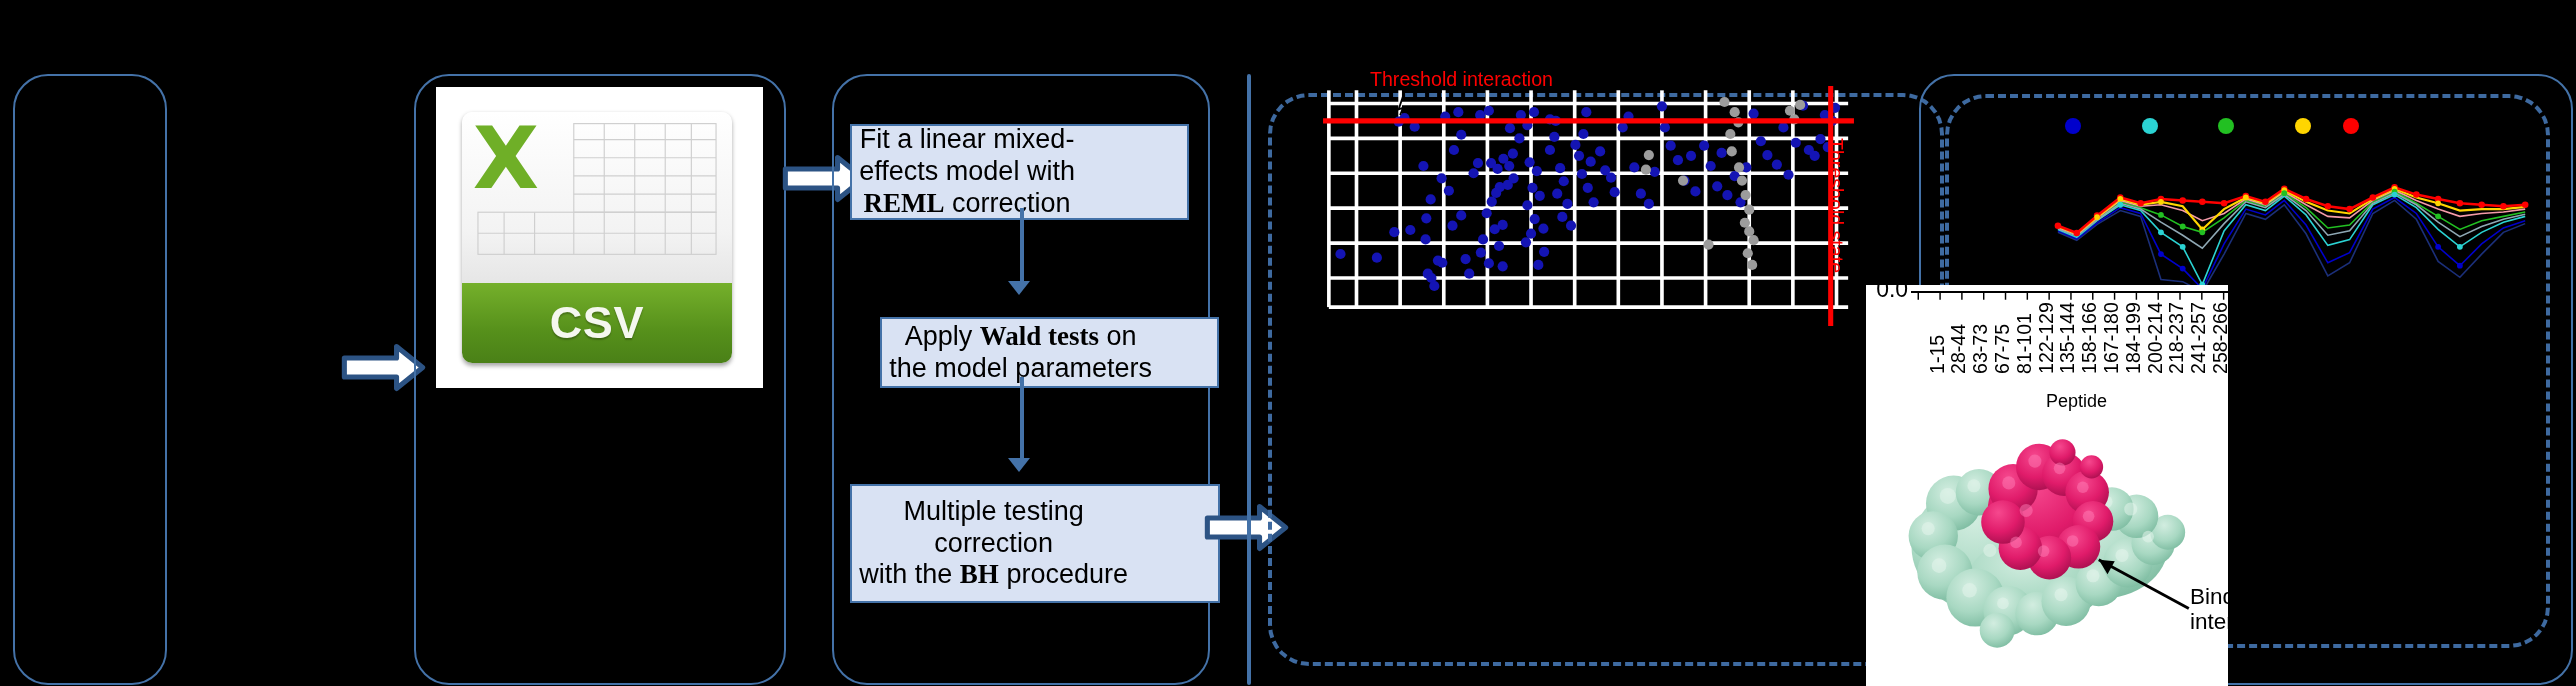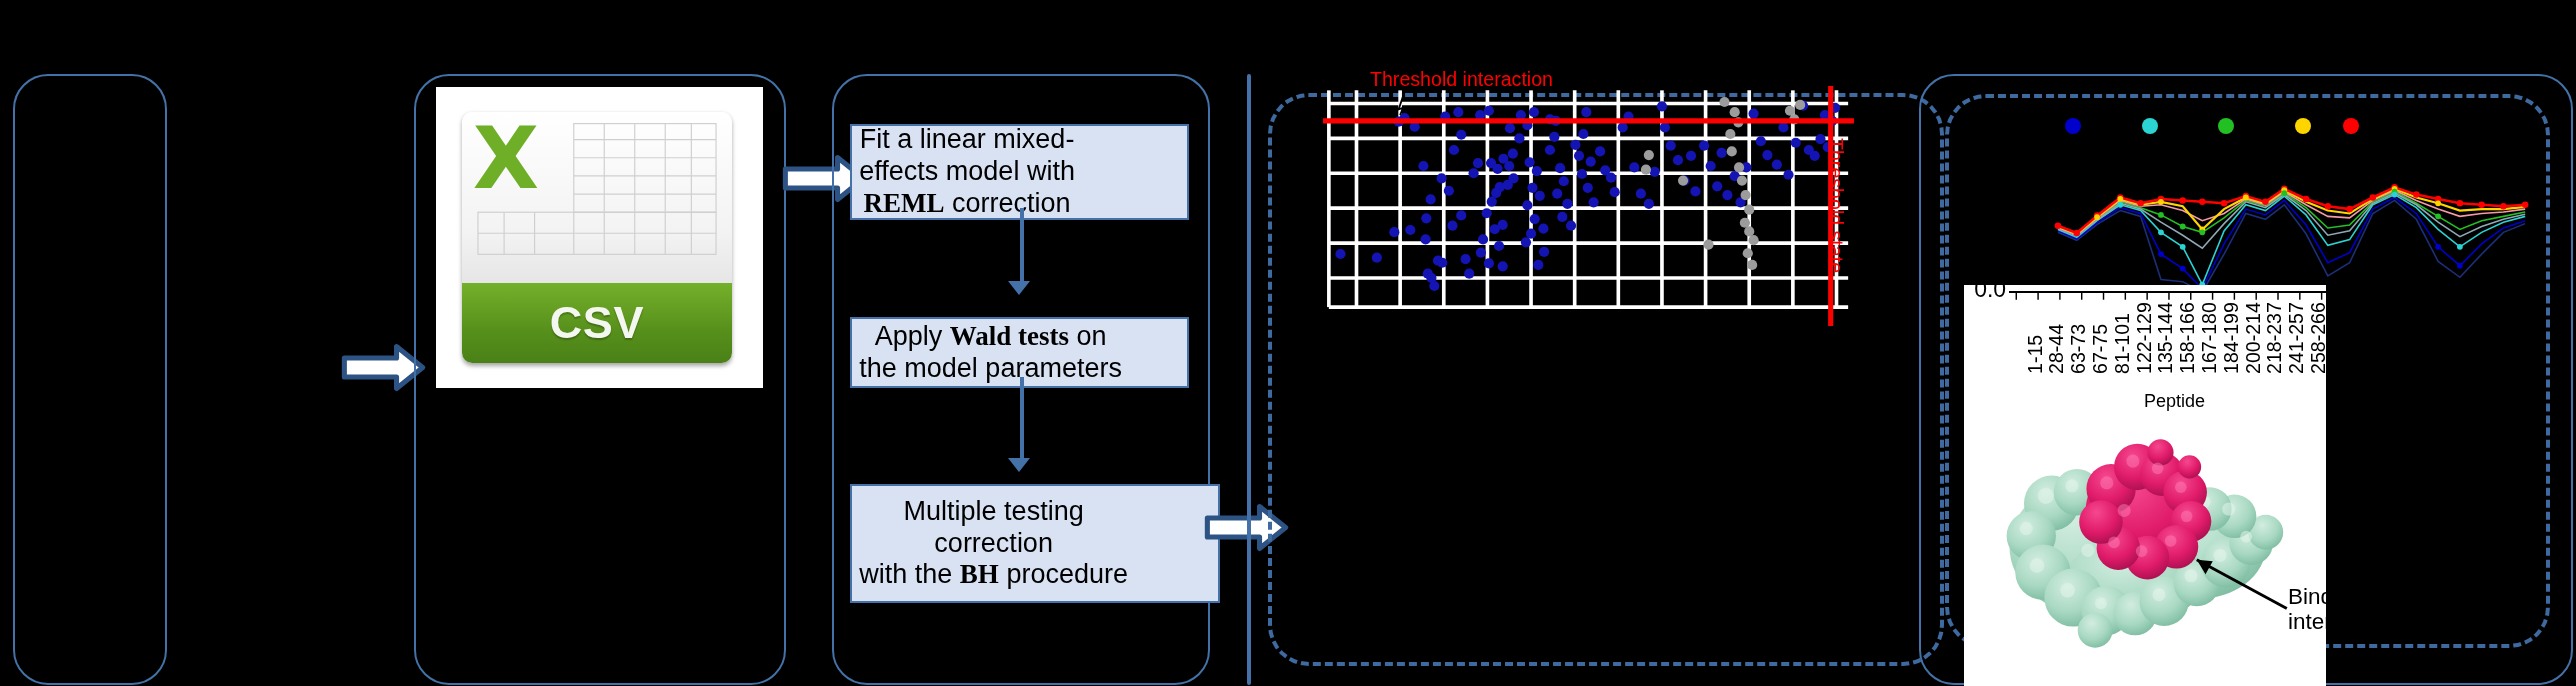--- a/index.html
+++ b/index.html
@@ -106,21 +106,21 @@
   <div class="procbox" style="left:850px;top:112px;width:339px;height:96px;">
     <div>
         <div><span>Fit a linear mixed-</span></div>
         <div><span>effects model with</span></div>
         <div><b>REML</b><span> correction</span></div>
       </div>
   </div>
   <div class="vline" style="left:1020px;top:208px;height:73px;"></div>
   <div class="vhead" style="left:1008px;top:281px;"></div>
 
-  <div class="procbox" style="left:850px;top:305px;width:339px;height:71px;">
+  <div class="procbox" style="left:880px;top:305px;width:339px;height:71px;">
     <div>
         <div><span>Apply </span><b>Wald tests</b><span> on</span></div>
         <div><span>the model parameters</span></div>
       </div>
   </div>
   <div class="vline" style="left:1020px;top:377px;height:81px;"></div>
   <div class="vhead" style="left:1008px;top:458px;"></div>
 
   <div class="procbox" style="left:850px;top:472px;width:370px;height:119px;">
     <div>
@@ -395,21 +395,21 @@
         <circle cx="560" cy="150" r="4"></circle>
     </g>
     <g fill="#0000CC">
       <circle cx="148" cy="160" r="4"></circle>
         <circle cx="178" cy="180" r="4"></circle>
         <circle cx="530" cy="150" r="4"></circle>
       <circle cx="560" cy="176" r="4"></circle>
     </g>
   </svg>
 
-  <div class="whitecard" style="left:1964px;top:285px;width:362px;height:402px;">
+  <div class="whitecard" style="left:1866px;top:285px;width:362px;height:402px;">
 
     <div class="axisline" style="left:45px;top:5.8px;width:317px;height:2.2px;"></div>
     <svg style="position:absolute;left:45px;top:5.8px;width:317px;height:10.2px;" viewBox="0 0 436 14">
       <g stroke="#000" stroke-width="2">
         <line x1="10" y1="0" x2="10" y2="12"></line>
           <line x1="40" y1="0" x2="40" y2="12"></line>
         <line x1="70" y1="0" x2="70" y2="12"></line>
           <line x1="100" y1="0" x2="100" y2="12"></line>
         <line x1="130" y1="0" x2="130" y2="12"></line>
           <line x1="160" y1="0" x2="160" y2="12"></line>

